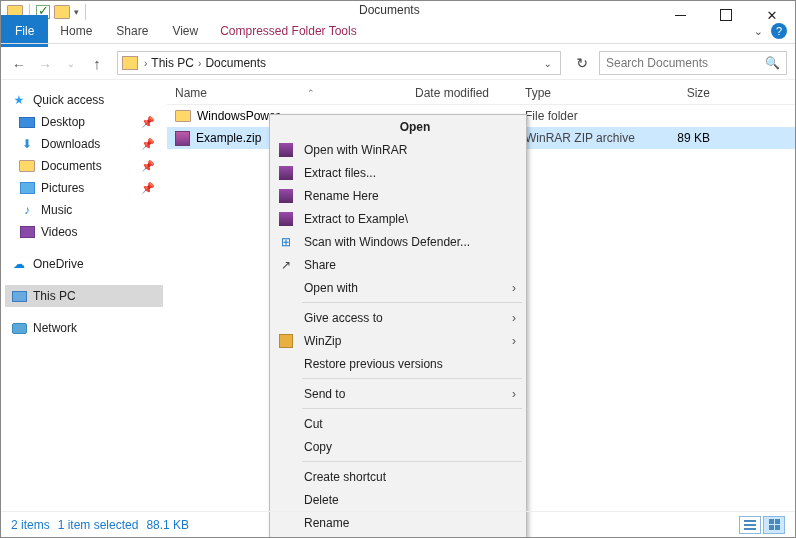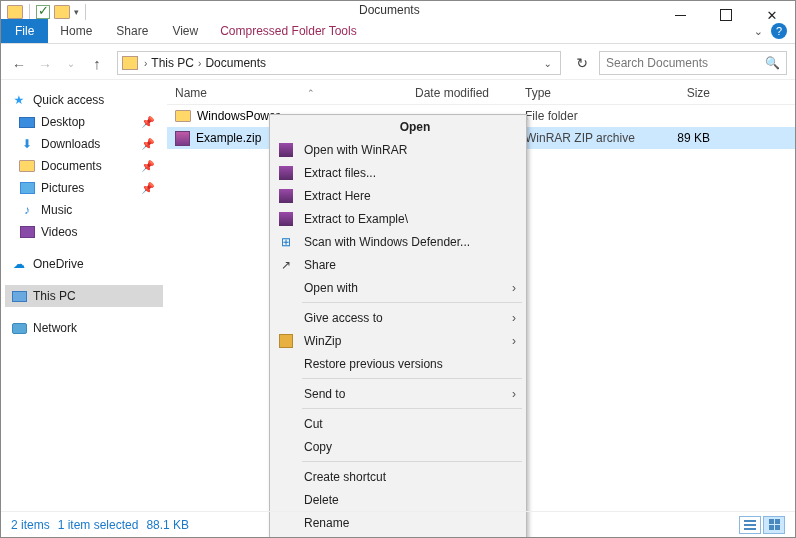--- a/index.html
+++ b/index.html
@@ -16,21 +16,21 @@
   .context-tab { position:absolute; left:208px; top:0; width:140px; height:17px; background:#f5a6c4; color:#9a2a5a; text-align:center; line-height:17px; font-size:11px;}
   .win-controls { position:absolute; right:0; top:0; display:flex;}
   .win-btn { width:46px; height:28px; display:flex; align-items:center; justify-content:center; font-size:14px; color:#222; }
   .win-btn.min::before{content:""; width:11px; height:1px; background:#222;}
   .win-btn.max::before{content:""; width:10px; height:10px; border:1px solid #222;}
   .win-btn.close::before{content:"✕"; font-size:13px;}
   .title-text { position:absolute; left:358px; top:2px; font-size:12px; color:#333;}
 
   
   .ribbon-row { position:absolute; top:18px; left:0; right:0; height:24px; display:flex; align-items:center;}
-  .file-tab { background:#1979ca; color:#fff; height:24px; padding:8px 14px; display:flex; align-items:center; font-size:12px;}
+  .file-tab { background:#1979ca; color:#fff; height:24px; padding:16px 14px; display:flex; align-items:center; font-size:12px;}
   .rtab { height:24px; padding:0 12px; display:flex; align-items:center; color:#444; }
   .ctx-tool-tab { padding:0 10px; color:#9a2a5a;}
   .rib-right { margin-left:auto; padding-right:8px; display:flex; gap:8px; align-items:center;}
   .chev-down { font-size:11px; color:#555;}
   .help-q { width:16px; height:16px; border-radius:50%; background:#1979ca; color:#fff; text-align:center; line-height:16px; font-size:11px;}
 
   .tab-underline { position:absolute; top:42px; left:0; right:0; height:1px; background:#ddd;}
 
   
   .navbar { position:absolute; top:48px; left:0; right:0; height:28px; display:flex; align-items:center; padding:0 8px; gap:6px;}
@@ -267,21 +267,21 @@
   <div class="ctx-item">
       <span class="mi-ic">
         <span class="mi-winrar"></span>
       </span>
       <span>Extract files...</span>
     </div>
   <div class="ctx-item">
       <span class="mi-ic">
         <span class="mi-winrar"></span>
       </span>
-      <span>Extract Here</span>
+      <span>Rename Here</span>
     </div>
   <div class="ctx-item">
       <span class="mi-ic">
         <span class="mi-winrar"></span>
       </span>
       <span>Extract to Example\</span>
     </div>
   <div class="ctx-item">
       <span class="mi-ic mi-shield">⊞</span>
       <span>Scan with Windows Defender...</span>

